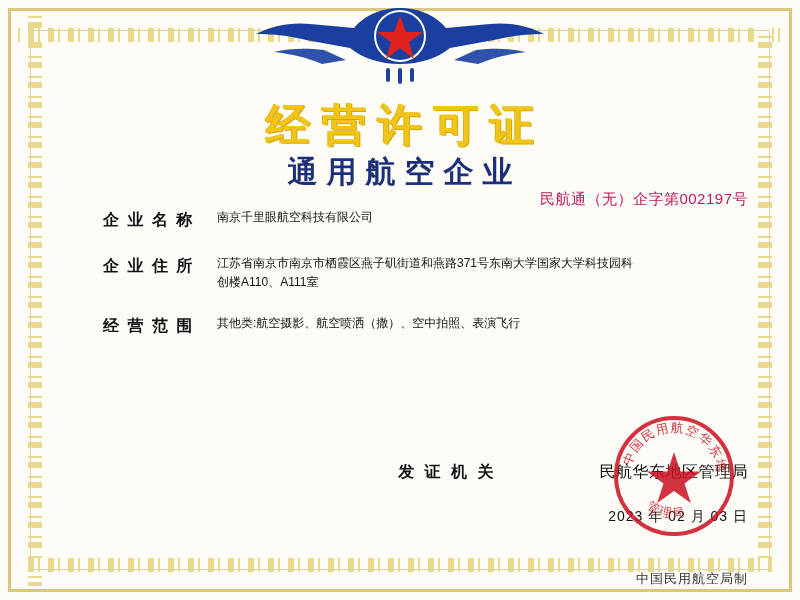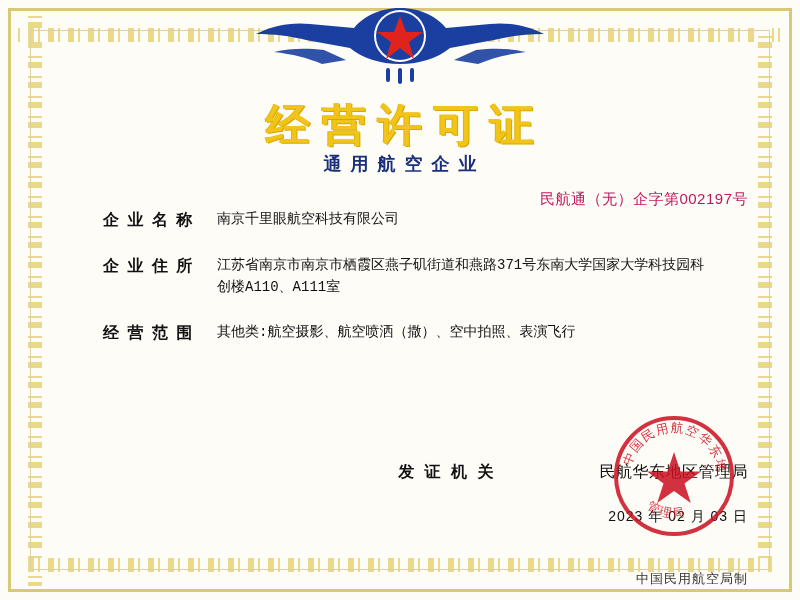--- a/index.html
+++ b/index.html
@@ -98,21 +98,21 @@
     color: #f0c419;
     font-family: "DejaVu Serif", "Liberation Serif", serif;
     text-shadow: 1px 1px 0 #d8a800, -1px 0 0 #e0b40b;
   }
   .title-sub {
     position: absolute;
     top: 152px;
     left: 0;
     width: 100%;
     text-align: center;
-    font-size: 18px;
+    font-size: 30px;
     font-weight: bold;
     letter-spacing: 9px;
     text-indent: 9px;
     color: #1b2f7a;
     font-family: "DejaVu Serif", "Liberation Serif", serif;
   }
 
   .cert-number {
     position: absolute;
     top: 190px;
@@ -139,25 +139,24 @@
     flex: 0 0 110px;
     font-size: 16px;
     font-weight: bold;
     color: #111;
     letter-spacing: 2px;
     white-space: nowrap;
     line-height: 1.5;
   }
   .field-value {
     flex: 1;
-    font-size: 14px;
+    font-size: 12px;
     color: #111;
     line-height: 1.6;
     padding-left: 4px;
-    font-family: Liberation Mono, monospace;
   }
   .field-value .line2 {
     display: block;
   }
 
   .issuer-row {
     position: absolute;
     right: 52px;
     top: 462px;
     display: flex;

